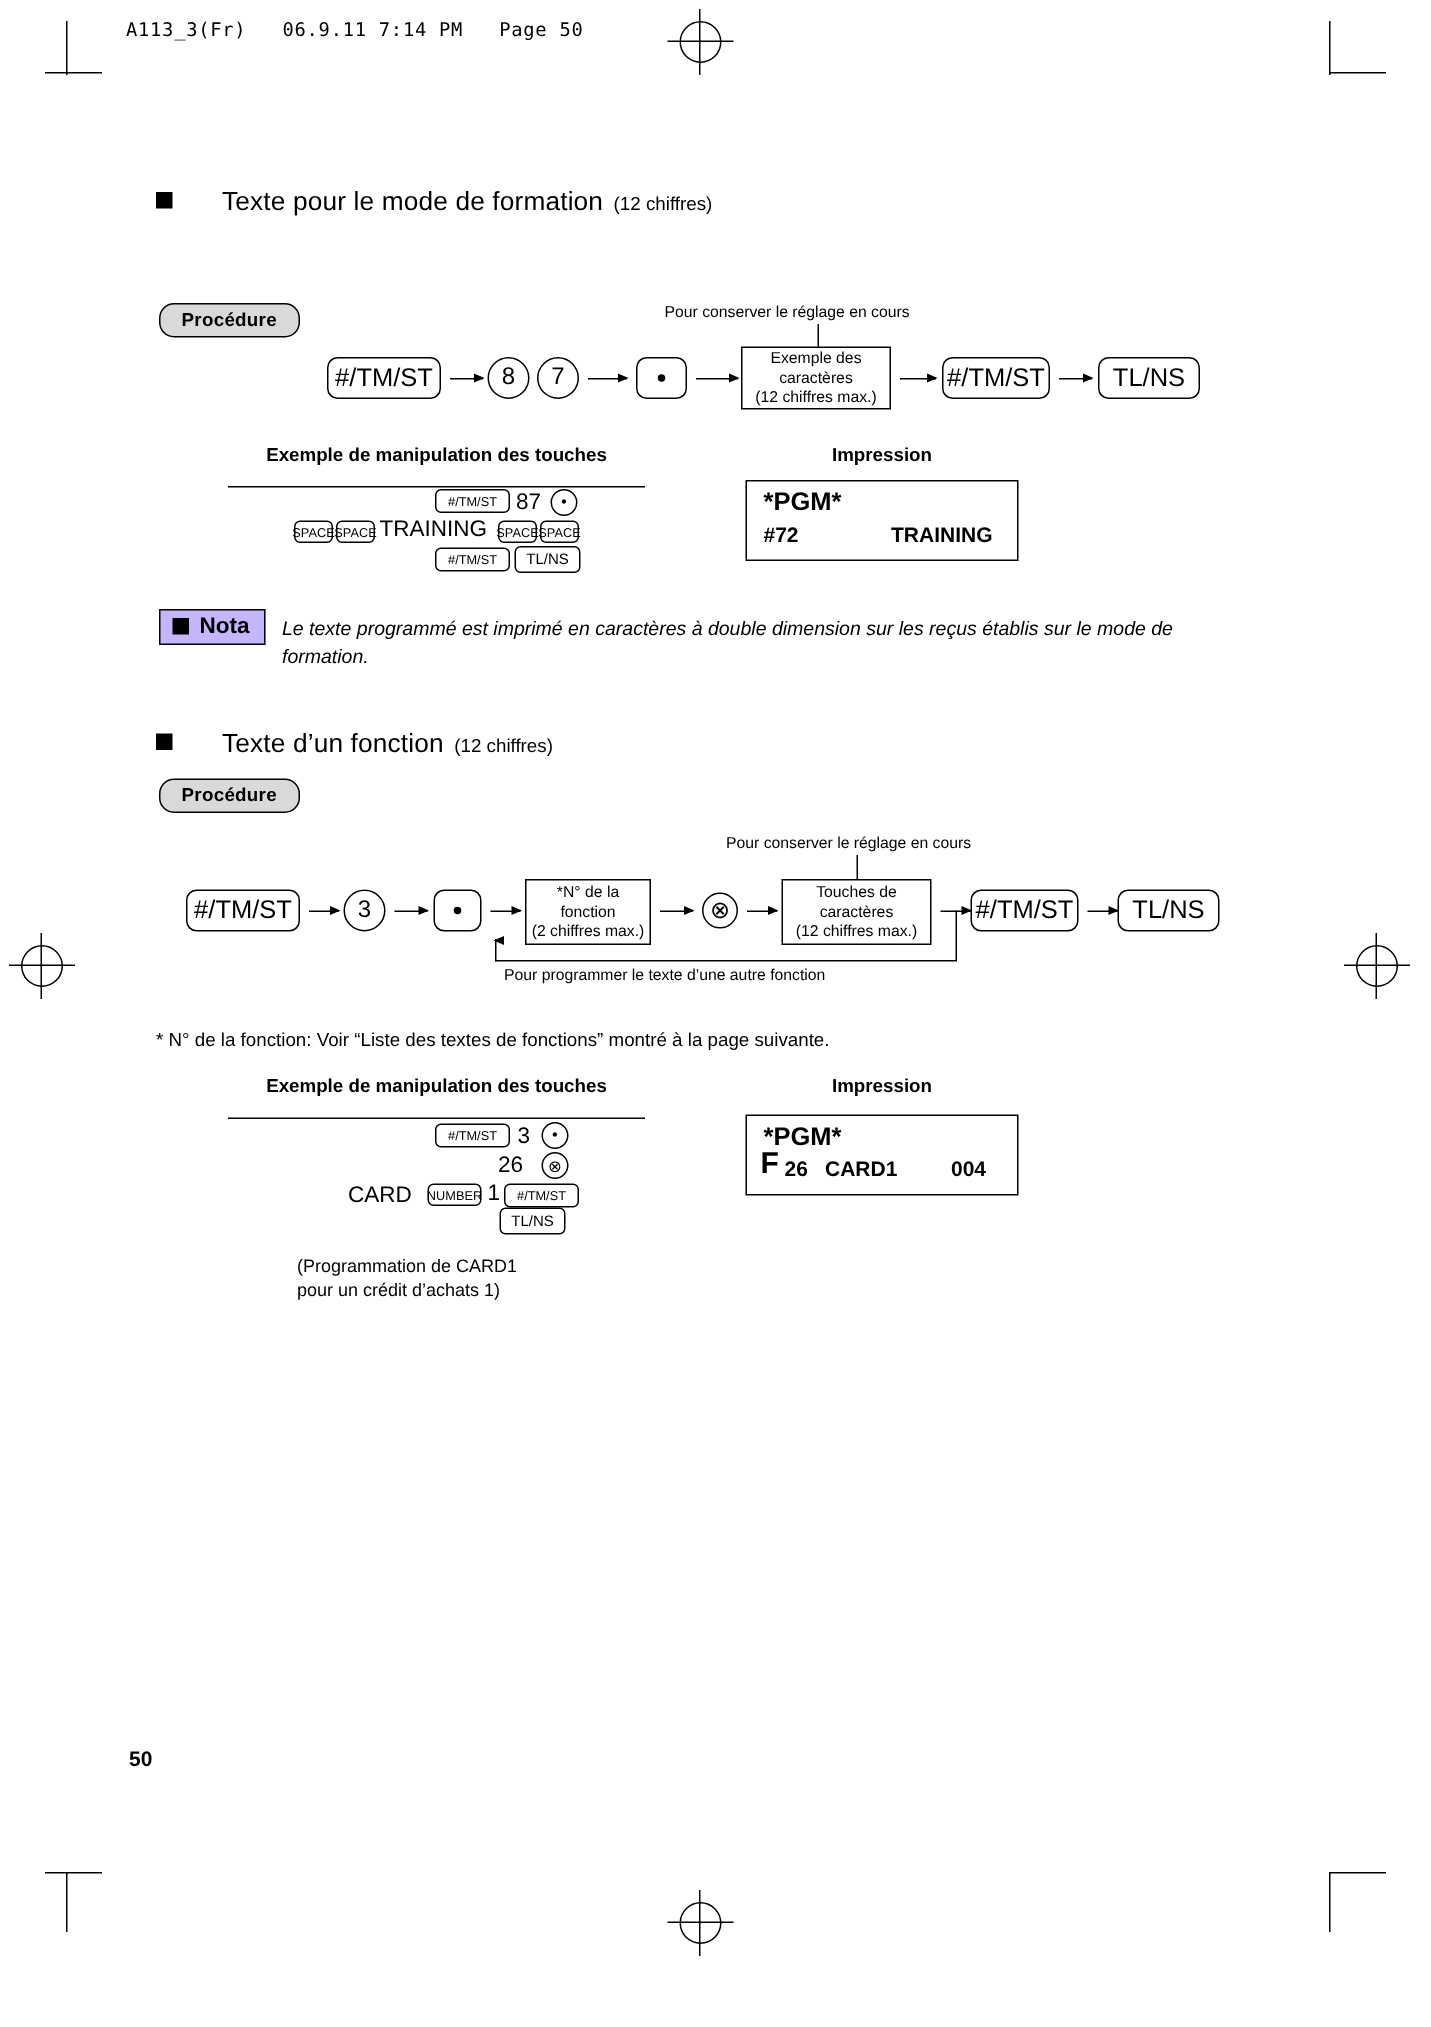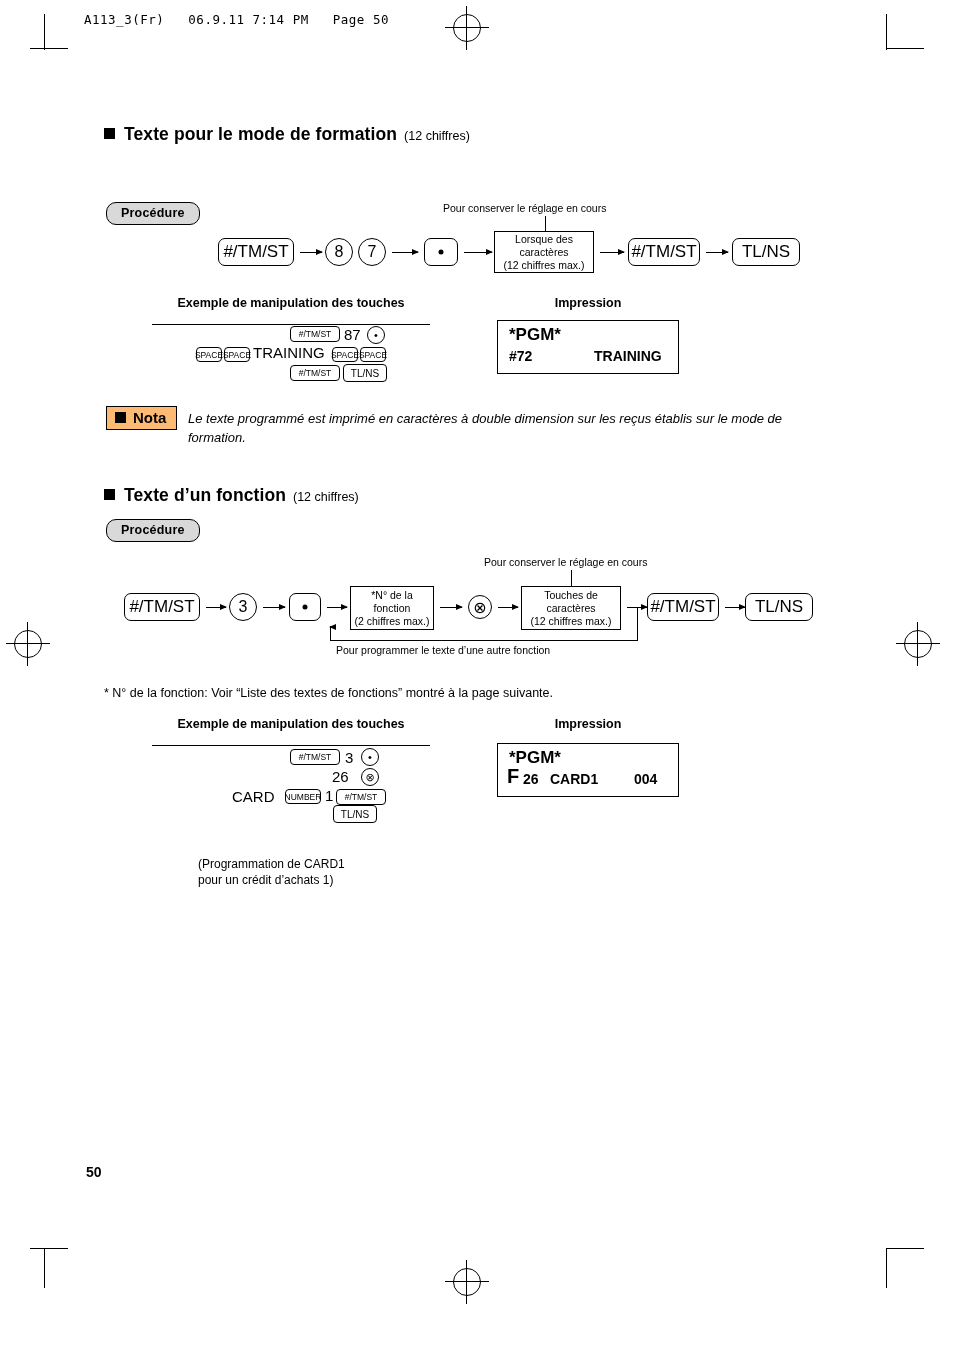--- a/index.html
+++ b/index.html
@@ -22,21 +22,21 @@
 
   .hdr {
     position:absolute; left:84px; top:12px;
     font-family:"DejaVu Sans Mono", monospace;
     font-size:12.5px; letter-spacing:0.5px; white-space:pre;
   }
 
   
   .sect-head { position:absolute; display:flex; align-items:baseline; }
   .sq { width:11px; height:11px; background:#000; display:inline-block; margin-right:9px; position:relative; top:-1px; }
-  .sect-title { font-size:17.5px; font-weight:bold; letter-spacing:0.1px; }
+  .sect-title { font-size:17.5px; font-weight:normal; letter-spacing:0.1px;margin-left:24px; }
   .sect-sub { font-size:12.5px; margin-left:7px; }
 
   .para { position:absolute; font-size:13px; line-height:19.5px; }
 
   .proc {
     position:absolute;
     background:#d9d9d9;
     border:1px solid #000;
     border-radius:10px;
     font-size:12.5px; font-weight:bold;
@@ -114,21 +114,21 @@
     box-sizing:border-box;
   }
   .rline { position:absolute; white-space:pre; }
   .pgm { font-weight:bold; font-size:17px; letter-spacing:0px; }
   .rtxt { font-size:14px; }
   .rtxt.b { font-weight:bold; }
 
   
   .nota-box {
     position:absolute; border:1px solid #000; display:flex; align-items:center;
-    background:#fdba74; padding:2px 10px 3px 8px;
+    background:#c4b5fd; padding:2px 10px 3px 8px;
   }
   .nota-sq { width:11px; height:11px; background:#000; margin-right:7px; }
   .nota-label { font-size:15px; font-weight:bold; }
   .nota-text { position:absolute; font-size:13px; font-style:italic; line-height:19px; }
 
   .note-star { position:absolute; font-size:12.5px; }
   .pagenum { position:absolute; font-size:14px; font-weight:bold;text-align:right; }
   .cap-note { position:absolute; font-size:12px; line-height:16px; }
 </style>
 </head>
@@ -166,21 +166,21 @@
 
   <div class="key big" style="left:218px;top:238px;width:76px;height:28px;">#/TM/ST</div>
   <div class="arrow" style="left:300px;top:252px;width:22px;"></div>
   <div class="circ" style="left:325px;top:238px;width:28px;height:28px;">8</div>
   <div class="circ" style="left:358px;top:238px;width:28px;height:28px;">7</div>
   <div class="arrow" style="left:392px;top:252px;width:26px;"></div>
   <div class="dotkey" style="left:424px;top:238px;width:34px;height:28px;"></div>
   <div class="arrow" style="left:464px;top:252px;width:28px;"></div>
 
   <div class="tbox" style="left:494px;top:231px;width:100px;height:42px;">
-    <div>Lorsque des</div>
+    <div>Exemple des</div>
     <div>caractères</div>
     <div>(12 chiffres max.)</div>
   </div>
 
   <div class="arrow" style="left:600px;top:252px;width:24px;"></div>
   <div class="key big" style="left:628px;top:238px;width:72px;height:28px;">#/TM/ST</div>
   <div class="arrow" style="left:706px;top:252px;width:22px;"></div>
   <div class="key big" style="left:732px;top:238px;width:68px;height:28px;">TL/NS</div>
 
   <div class="col-title" style="left:152px;top:296px;width:278px;">Exemple de manipulation des touches</div>
@@ -266,21 +266,21 @@
 
   <div class="plain" style="left:332px;top:768px;">26</div>
   <div class="minicirc" style="left:361px;top:768px;width:18px;height:18px;">⊗</div>
 
   <div class="plain" style="left:232px;top:788px;">CARD</div>
   <div class="minikey" style="left:285px;top:789px;width:36px;height:15px;">NUMBER</div>
   <div class="plain" style="left:325px;top:787px;">1</div>
   <div class="minikey" style="left:336px;top:789px;width:50px;height:16px;">#/TM/ST</div>
   <div class="minikey f10" style="left:333px;top:805px;width:44px;height:18px;">TL/NS</div>
 
-  <div class="cap-note" style="left:198px;top:856px;width:260px;">
+  <div class="cap-note" style="left:198px;top:836px;width:260px;">
     <div>(Programmation de CARD1</div>
     <div>pour un crédit d’achats 1)</div>
   </div>
 
   <div class="receipt" style="left:497px;top:743px;width:182px;height:54px;"></div>
   <div class="rline pgm" style="left:509px;top:748px;">*PGM*</div>
   <div class="rline" style="left:507px;top:765px;font-size:20px;font-weight:bold;">F</div>
   <div class="rline rtxt b" style="left:523px;top:771px;">26</div>
   <div class="rline rtxt b" style="left:550px;top:771px;">CARD1</div>
   <div class="rline rtxt b" style="left:634px;top:771px;">004</div>

